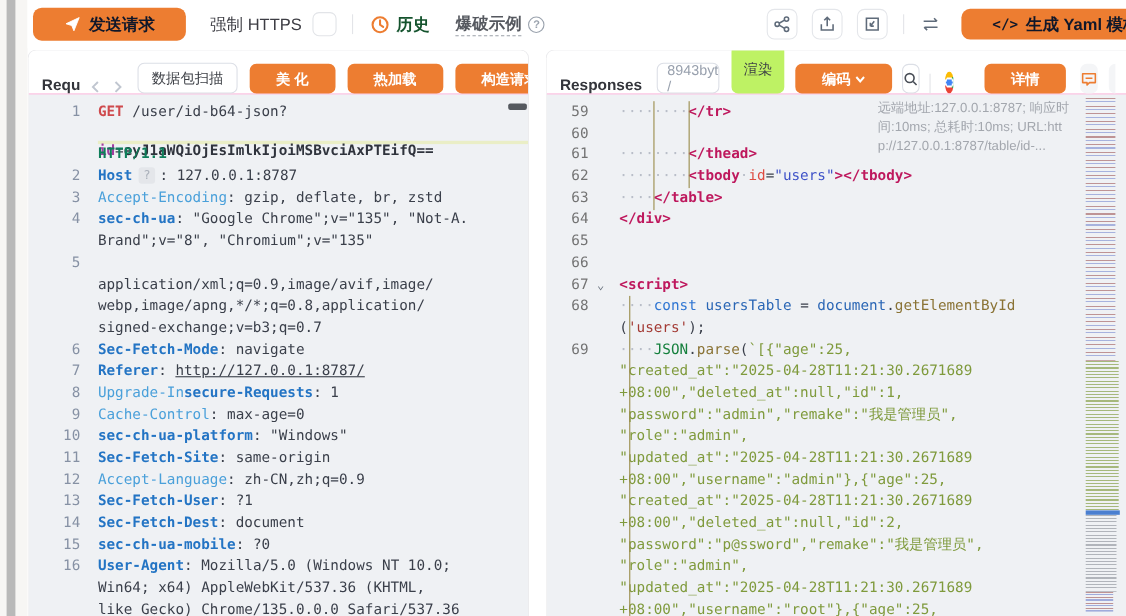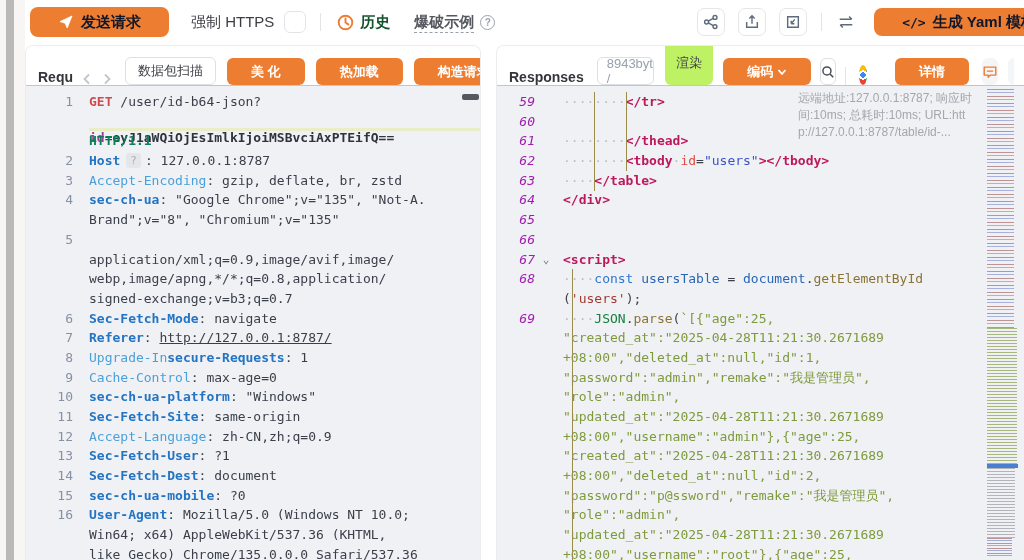--- a/index.html
+++ b/index.html
@@ -46,21 +46,21 @@
     background: radial-gradient(circle at center, #4285f4 0 27%, #fff 27% 44%, transparent 44%),
                 conic-gradient(from 150deg, #ea4335 0 120deg, #fbbc05 120deg 240deg, #34a853 240deg 360deg); }
   .chat-box { margin-left:13px; width:27px; height:27px; border-radius:6px; background:#f4f5f7; display:inline-flex; align-items:center; justify-content:center; color:#ed7d31; cursor:pointer; }
   .edge-sliver { margin-left:10px; width:14px; height:27px; border-radius:6px 0 0 6px; background:#f4f5f7; }
 
   
   .code-area { position:relative; height:474px; background:#eff1f4; overflow:hidden; padding-top:6px; font-family:"DejaVu Sans Mono", monospace; font-size:13px; color:#3a3f4a; }
   .crow { display:flex; height:19.7px; line-height:19.7px; }
   .lno { flex:0 0 auto; text-align:right; color:#8691a4; user-select:none; }
   .left-card .lno { width:47px; margin-right:16px; }
-  .right-card .lno { width:38px; color:#a21caf;font-style:italic; }
+  .right-card .lno { width:38px; color:#737373; }
   .foldcol { flex:0 0 16px; text-align:center; color:#67707d; font-size:11px; margin-left:3px; }
   .right-card .cline { margin-left:9px; }
   .cline { white-space:pre; flex:1; }
   .cline.hl { background:#eaeec6;margin-top:16px; }
   .sg.m { color:#cf4a4d; font-weight:bold; }
   .sg.p { color:#3a3f4a; }
   .sg.prm { color:#a23ca0; font-weight:bold; }
   .sg.b { color:#2f333c; font-weight:bold; }
   .sg.http { color:#0e7e5a; font-weight:bold; }
   .sg.hn { color:#2374c4; font-weight:bold; }

